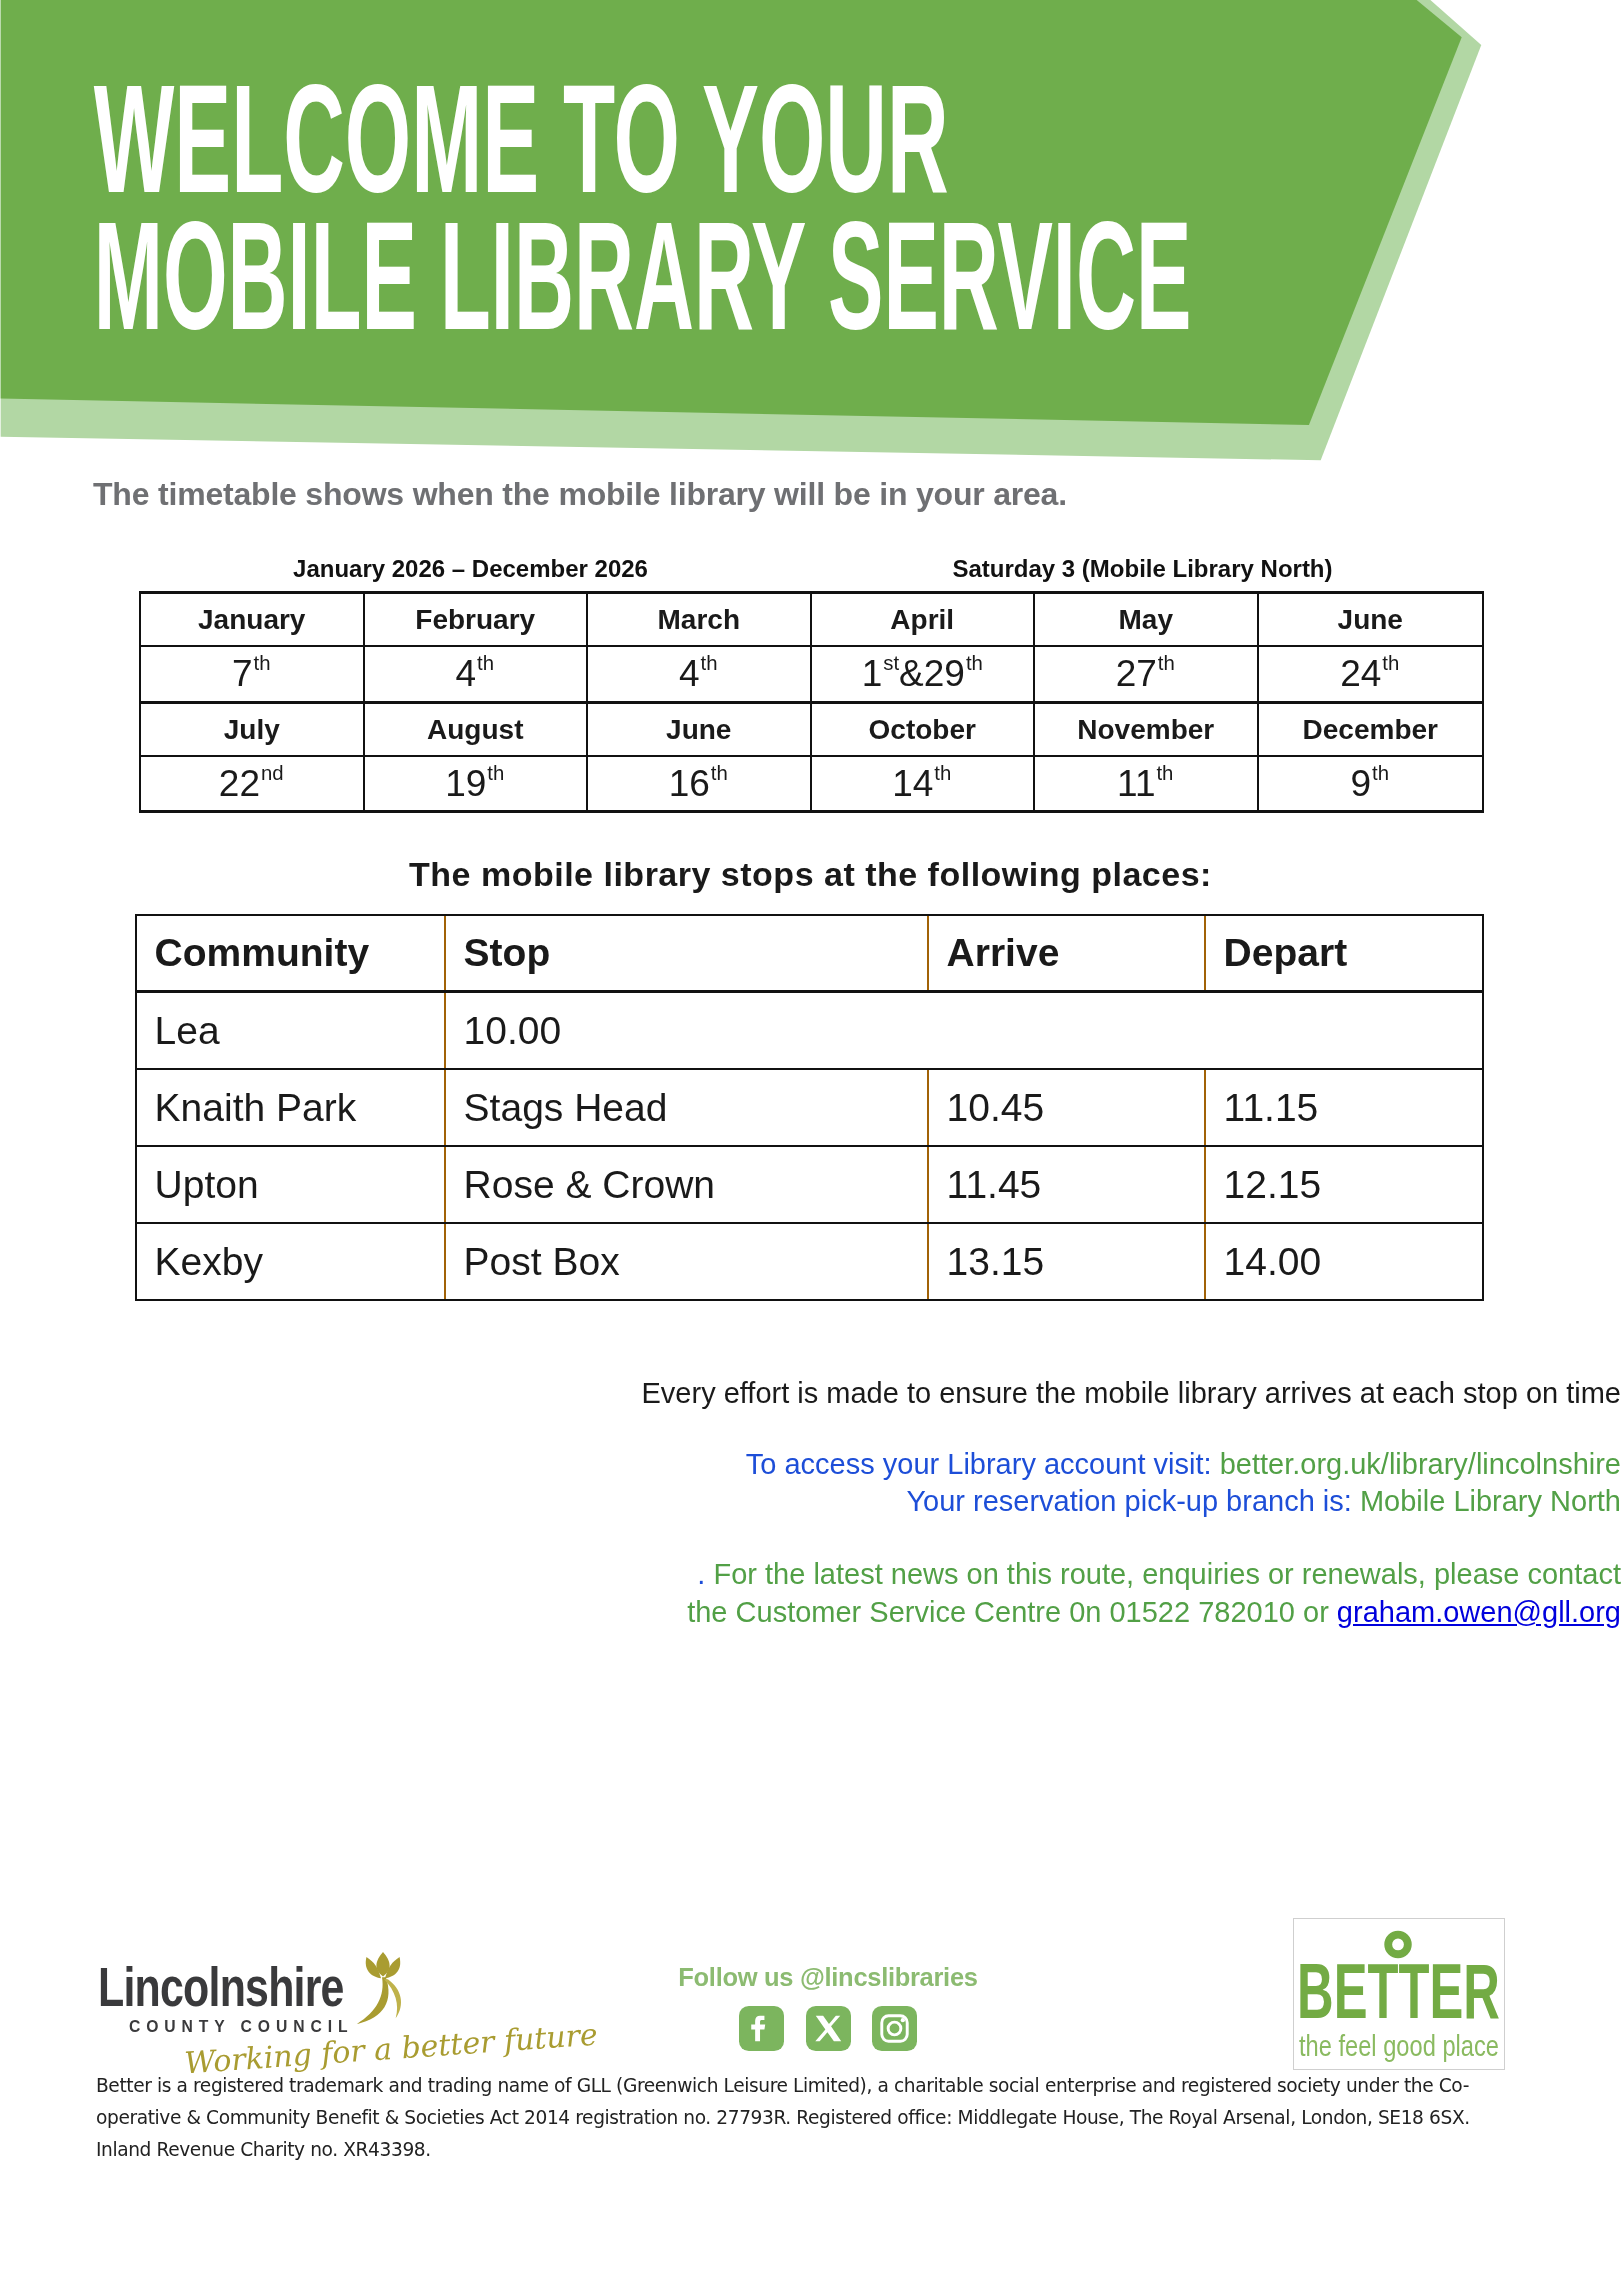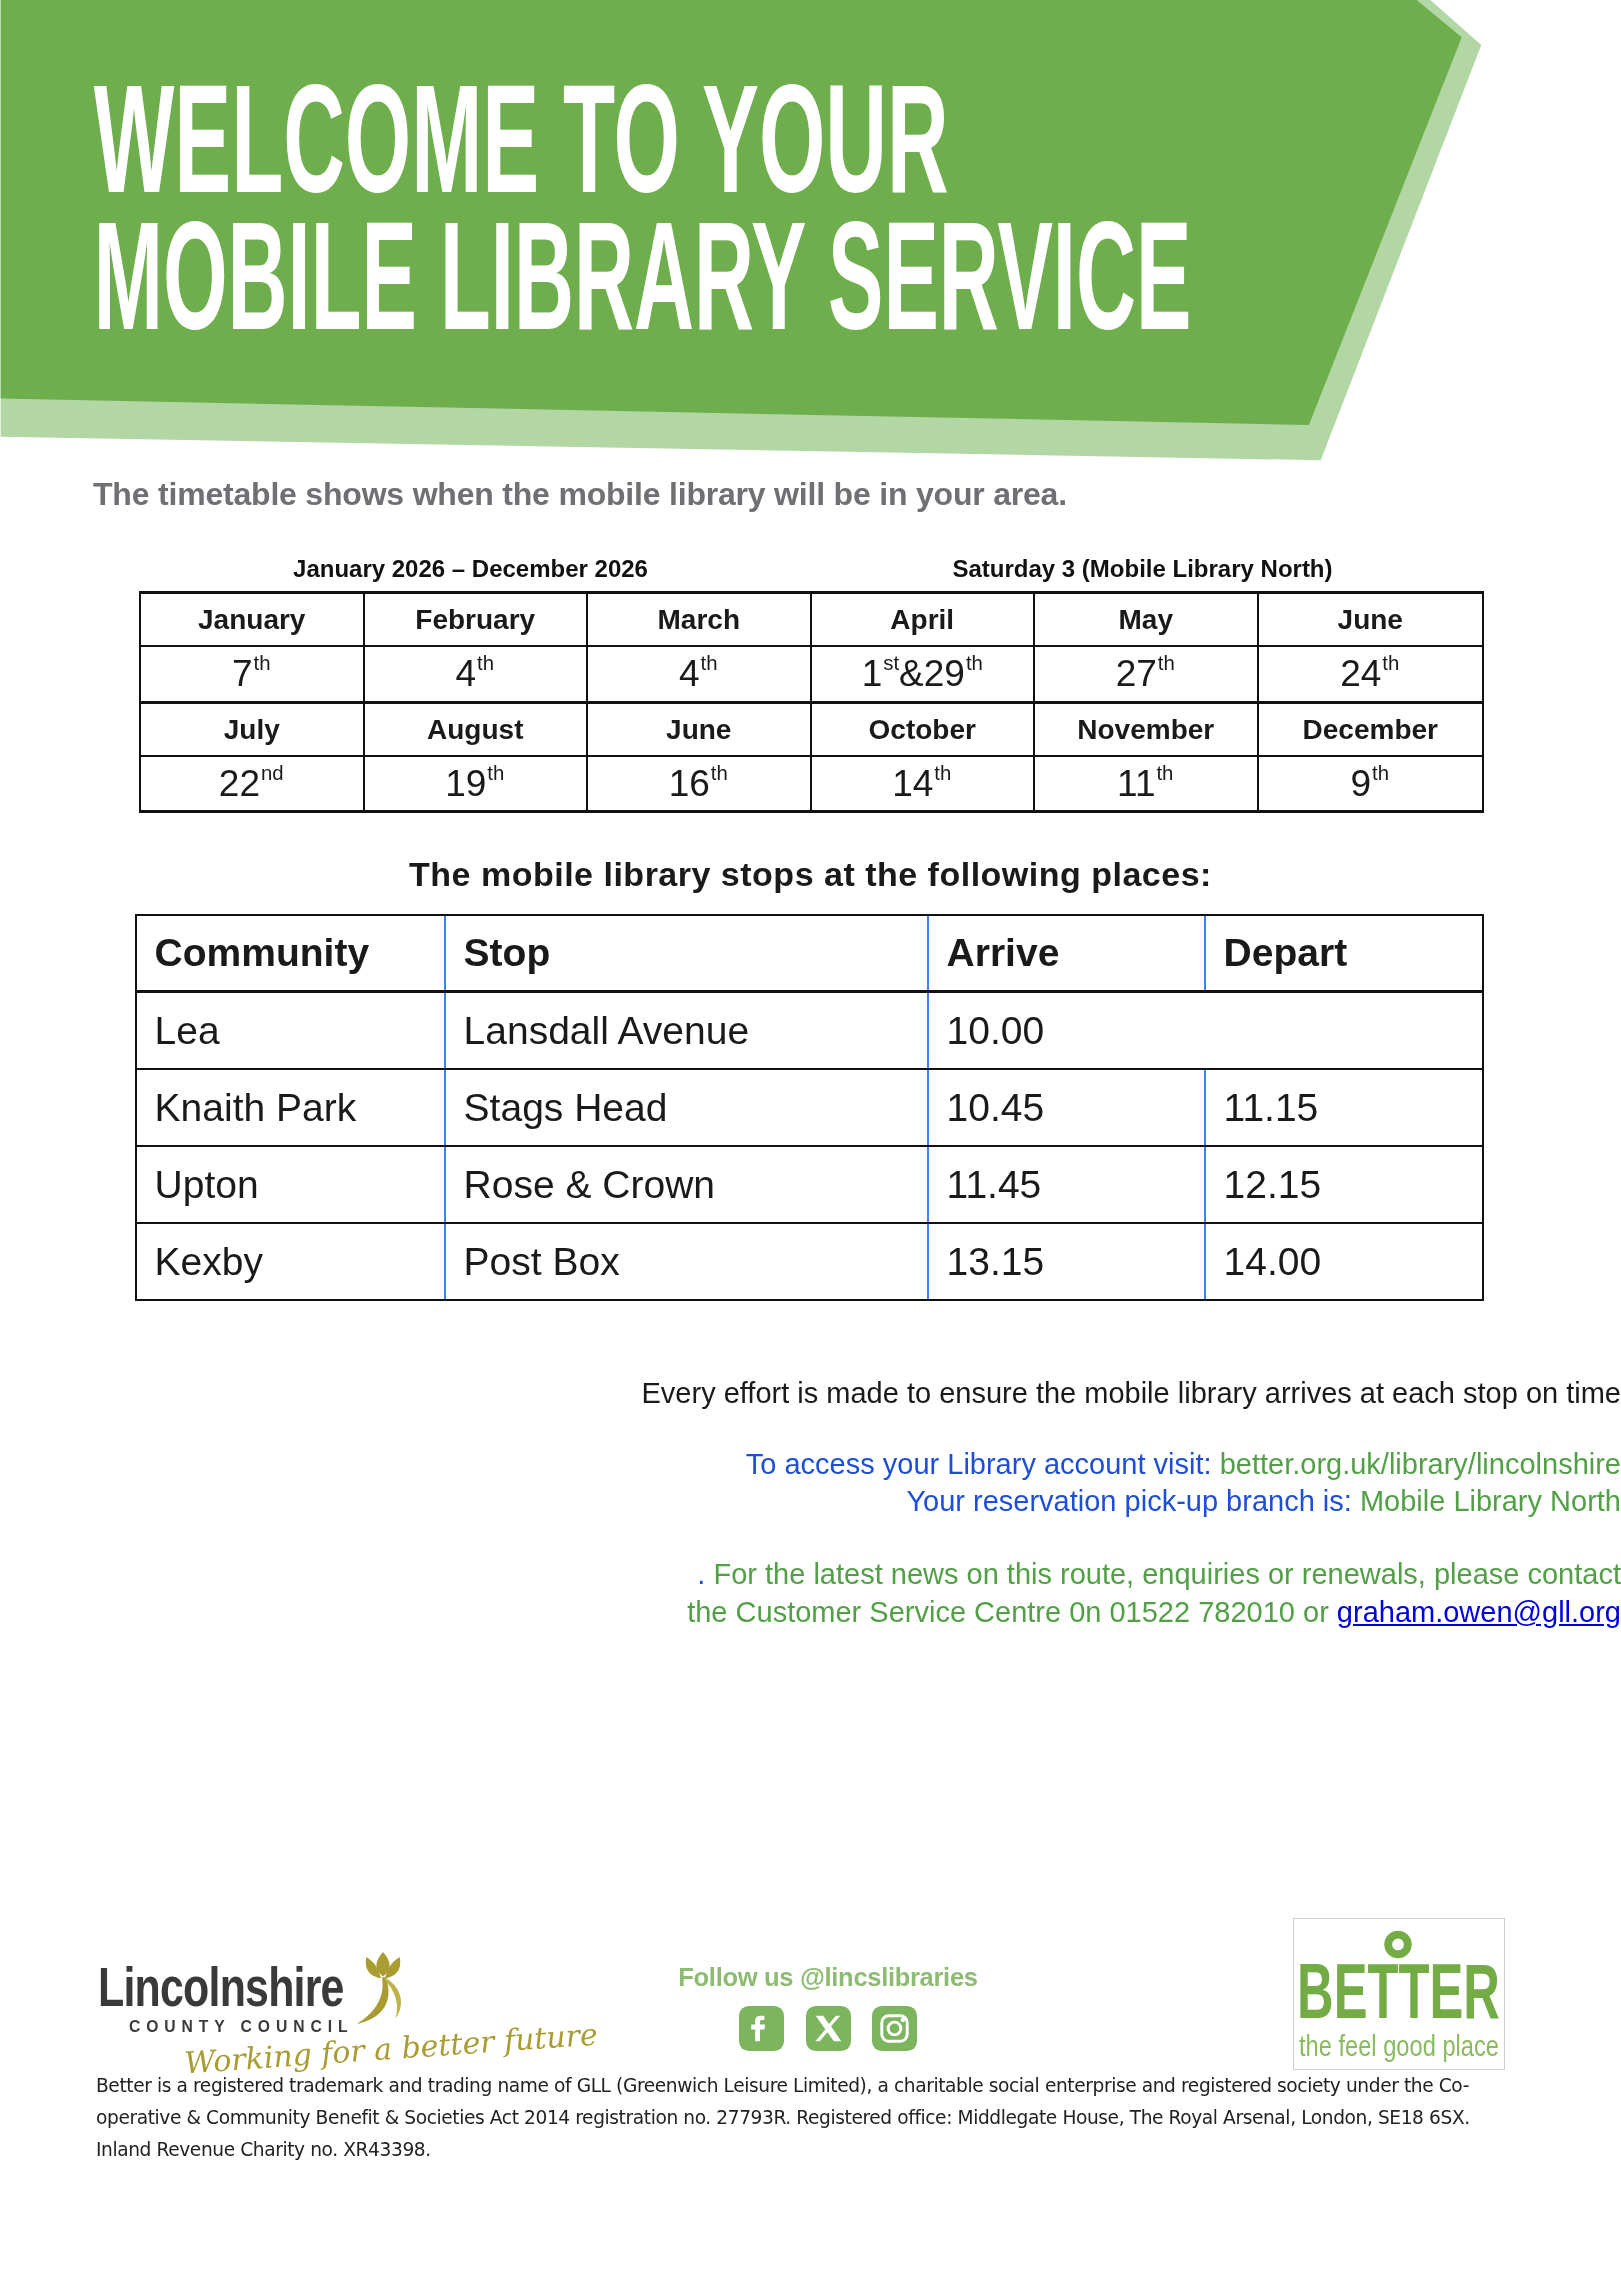--- a/index.html
+++ b/index.html
@@ -29,21 +29,21 @@
   .r3{height:51px;border-bottom:2px solid #111;}
   .r4{height:53px;}
   .mh{font-size:28px;font-weight:700;}
   .md{font-size:37px;}
   sup.ord{font-size:0.55em;vertical-align:baseline;position:relative;top:-0.5em;margin-left:1px;}
 
   
   .stops-title{position:absolute;left:0;top:855px;width:100%;text-align:center;font-size:34px;font-weight:700;letter-spacing:0.5px;}
   .stable{position:absolute;left:135px;top:914px;width:1349px;border:2.9px solid #111;box-sizing:border-box;}
   .srow{display:grid;grid-template-columns:309px 483px 277px 1fr;}
-  .srow>div{border-right:2px solid #3b82f6;display:flex;align-items:center;padding-left:17.6px;box-sizing:border-box;}
+  .srow>div{border-right:2px solid #a16207;display:flex;align-items:center;padding-left:17.6px;box-sizing:border-box;}
   .srow>div:last-child{border-right:none;}
   .shead{height:74px;border-bottom:3.9px solid #111;}
   .shead>div{font-size:39px;font-weight:700;}
   .sdata{height:75px;border-bottom:2px solid #111;}
   .sdata:last-child{border-bottom:none;}
   .sdata>div{font-size:39px;}
 
   
   .note{position:absolute;left:0;width:100%;text-align:right;font-size:29px;color:#1a1a1a;}
   .grn{color:#52a046;}
@@ -198,21 +198,20 @@
 
   <div class="stable">
     <div class="srow shead">
       <div>Community</div>
       <div>Stop</div>
       <div>Arrive</div>
       <div>Depart</div>
     </div>
     <div class="srow sdata">
       <div>Lea</div>
-      <div>Lansdall Avenue</div>
       <div>10.00</div>
     </div>
     <div class="srow sdata">
       <div>Knaith Park</div>
       <div>Stags Head</div>
       <div>10.45</div>
       <div>11.15</div>
     </div>
     <div class="srow sdata">
       <div>Upton</div>

